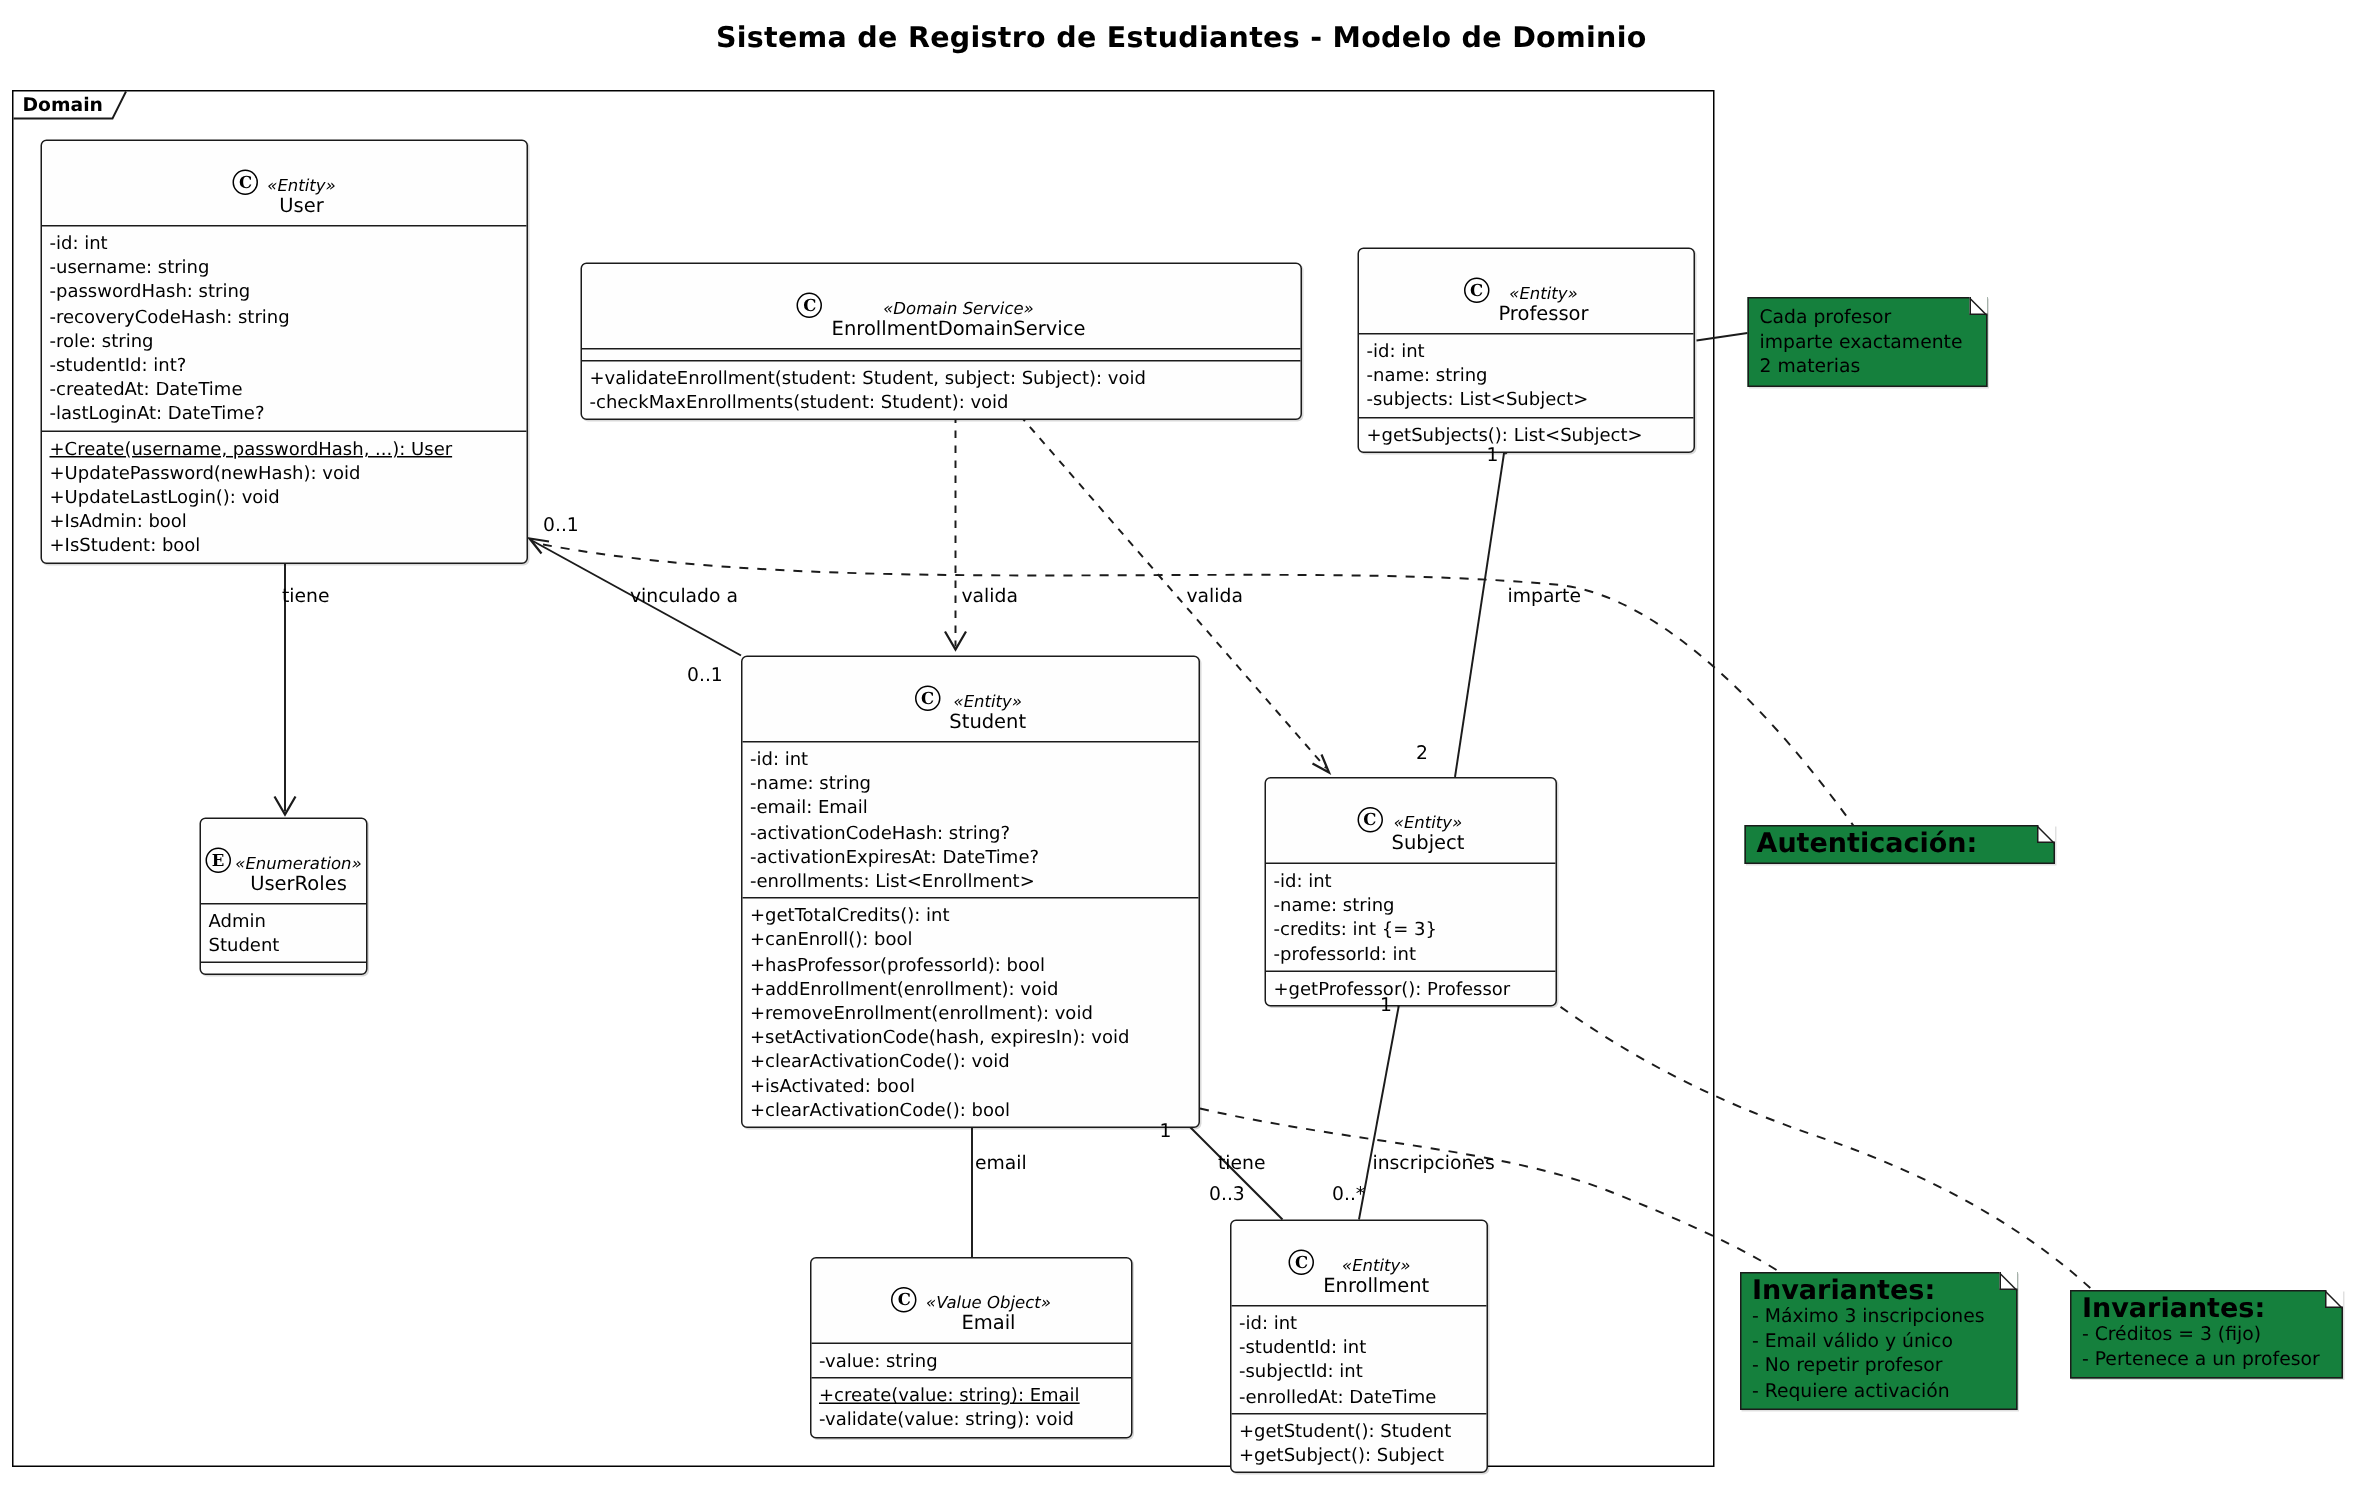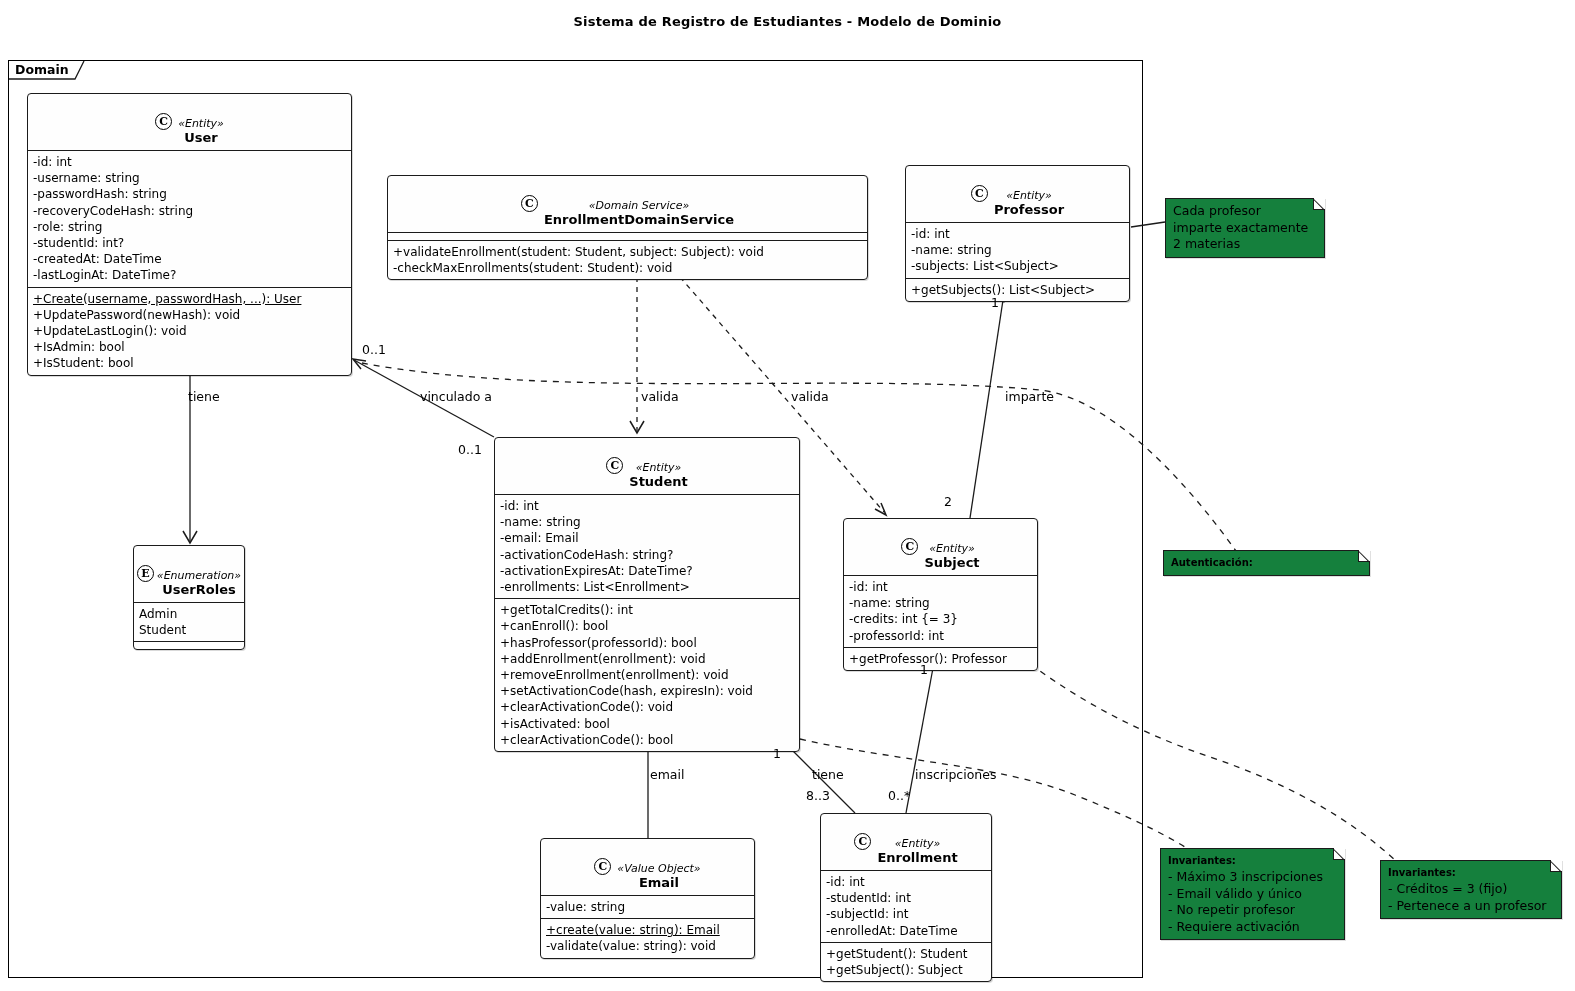--- a/index.html
+++ b/index.html
@@ -1,48 +1,48 @@
 <!DOCTYPE html>
 <html><head>
 <meta charset="utf-8">
 <style>
   * { margin:0; padding:0; box-sizing:border-box; }
   html,body { background:#fff; }
   body { font-family:"DejaVu Sans", sans-serif; color:#000; }
   #canvas { position:relative; width:1575px; height:991px; background:#fff; overflow:hidden; }
 
   #title { position:absolute; left:0; right:0; top:14px; text-align:center;
-           font-size:13px; font-weight:bold; letter-spacing:.2px; }
+           font-size:19px; font-weight:bold; letter-spacing:.2px; }
 
   #frame { position:absolute; left:8px; top:60px; width:1135px; height:918px;
            border:1.4px solid #000; }
   #frame-tab-label { position:absolute; left:15px; top:62px; font-size:12.5px; font-weight:bold; }
 
   svg.layer { position:absolute; left:0; top:0; width:1575px; height:991px; }
 
   .uml-class { position:absolute; background:#fefefe; border:1.4px solid #1b1b1b;
                border-radius:4px; box-shadow:1px 1px 0 rgba(0,0,0,.15); }
   .cls-header { display:flex; align-items:center; justify-content:center; gap:6px; padding:3px 6px 4px; }
   .circ { flex:0 0 auto; width:17px; height:17px; border:1.2px solid #000; border-radius:50%;
           background:#fff; display:flex; align-items:center; justify-content:center;
           font-family:"DejaVu Serif", serif; font-size:11px; font-weight:bold; }
   .hdr-text { display:flex; flex-direction:column; align-items:center;margin-top:20px; }
   .stereo { font-style:italic; font-size:11px; line-height:13px; }
-  .cname { font-weight:bold; font-size:13px; line-height:16px; }
+  .cname { font-weight:normal; font-size:13px; line-height:16px; }
   .sec { border-top:1.2px solid #1b1b1b; padding:3px 0; min-height:8px; }
   .member { font-size:12px; line-height:16.2px; padding:0 5px; white-space:nowrap; }
   .member.static { text-decoration:underline; }
 
   .note { position:absolute; background:#15803d; border:1.2px solid #1b1b1b; padding:4px 8px 4px 7px;
           box-shadow:1px 1px 0 rgba(0,0,0,.12); }
   .note::before { content:""; position:absolute; top:-1px; right:-1px; width:11px; height:11px;
                   background:#fff; border-left:1.2px solid #1b1b1b; border-bottom:1.2px solid #1b1b1b; }
   .note::after { content:""; position:absolute; top:5px; right:-2.5px; width:15.6px; height:1.2px;
                  background:#1b1b1b; transform:rotate(45deg); }
-  .note .ntitle { font-size:10px; font-weight:bold; line-height:16px; }
+  .note .ntitle { font-size:18px; font-weight:bold; line-height:16px; }
   .note .member { padding:0; font-size:12.5px; line-height:16.5px; }
 
   .elbl { position:absolute; font-size:12.5px; line-height:14px; white-space:nowrap; }
   .mult { position:absolute; font-size:12.5px; line-height:14px; white-space:nowrap; }
 </style>
 </head>
 <body>
 
 <div id="canvas">
 
@@ -279,18 +279,18 @@
   <span class="elbl" style="left:420px; top:390px;">vinculado a</span>
   <span class="mult" style="left:458px; top:443px;">0..1</span>
   <span class="elbl" style="left:641px; top:390px;">valida</span>
   <span class="elbl" style="left:791px; top:390px;">valida</span>
   <span class="elbl" style="left:1005px; top:390px;">imparte</span>
   <span class="mult" style="left:991px; top:296px;">1</span>
   <span class="mult" style="left:944px; top:495px;">2</span>
   <span class="elbl" style="left:650px; top:768px;">email</span>
   <span class="mult" style="left:773px; top:747px;">1</span>
   <span class="elbl" style="left:812px; top:768px;">tiene</span>
-  <span class="mult" style="left:806px; top:789px;">8..3</span>
+  <span class="mult" style="left:806px; top:789px;">0..3</span>
   <span class="elbl" style="left:915px; top:768px;">inscripciones</span>
   <span class="mult" style="left:888px; top:789px;">0..*</span>
   <span class="mult" style="left:920px; top:663px;">1</span>
 
 </div>
 
 </body></html>

